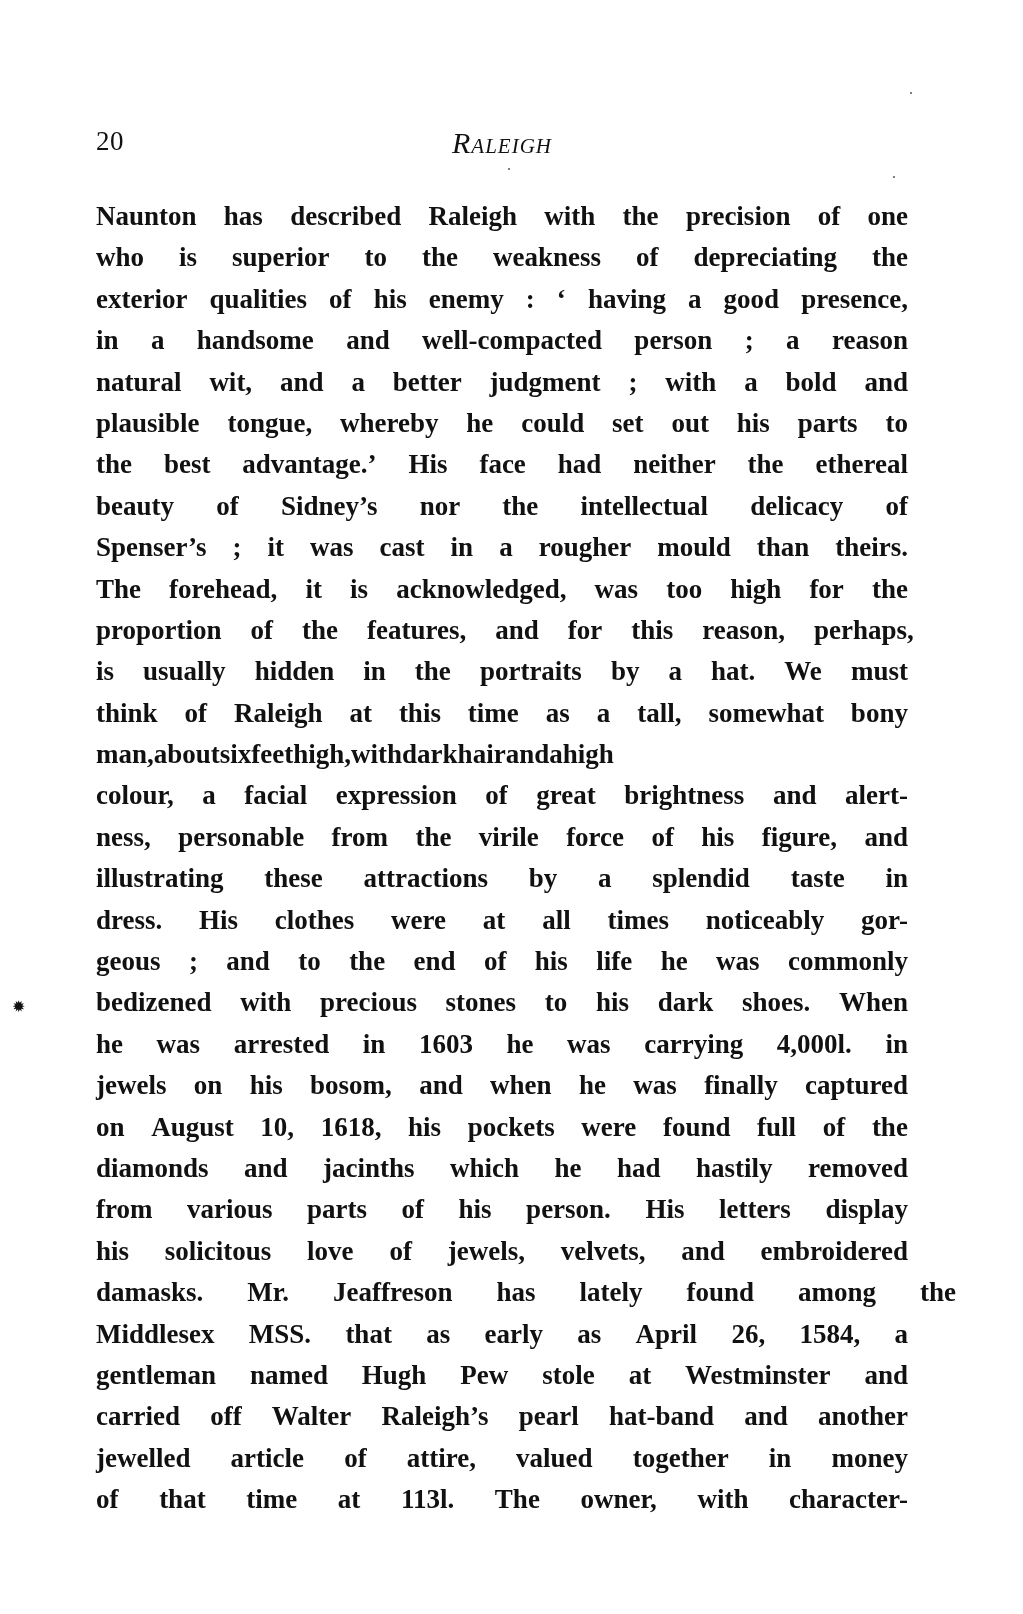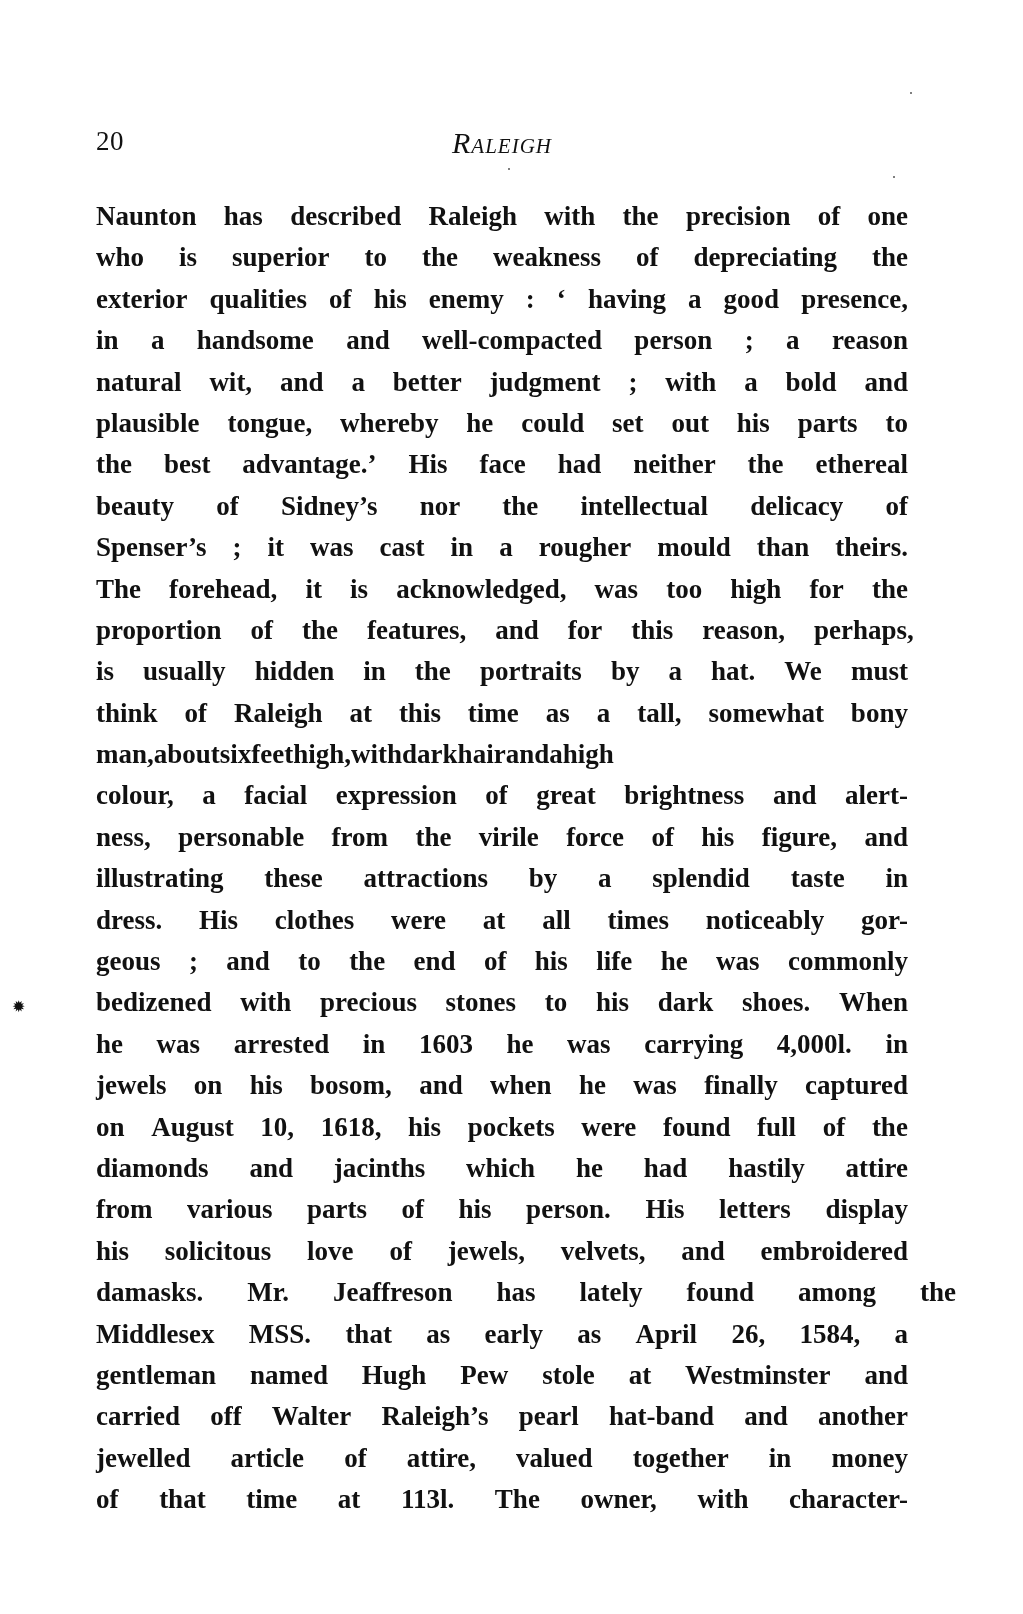--- a/index.html
+++ b/index.html
@@ -369,21 +369,21 @@
         <span>the</span>
       </div>
       <div class="line" style="white-space: normal; display: flex; justify-content: space-between;">
         <span>diamonds</span>
         <span>and</span>
         <span>jacinths</span>
         <span>which</span>
         <span>he</span>
         <span>had</span>
         <span>hastily</span>
-        <span>attire</span>
+        <span>removed</span>
       </div>
       <div class="line" style="white-space: normal; display: flex; justify-content: space-between;">
         <span>from</span>
         <span>various</span>
         <span>parts</span>
         <span>of</span>
         <span>his</span>
         <span>person.</span>
         <span>His</span>
         <span>letters</span>

